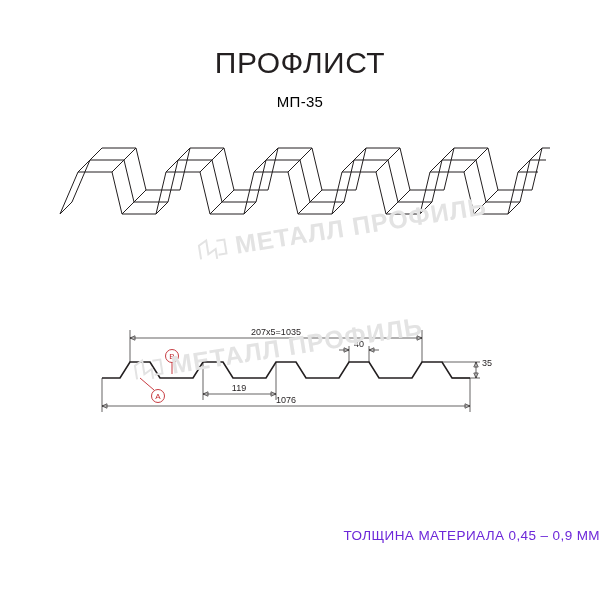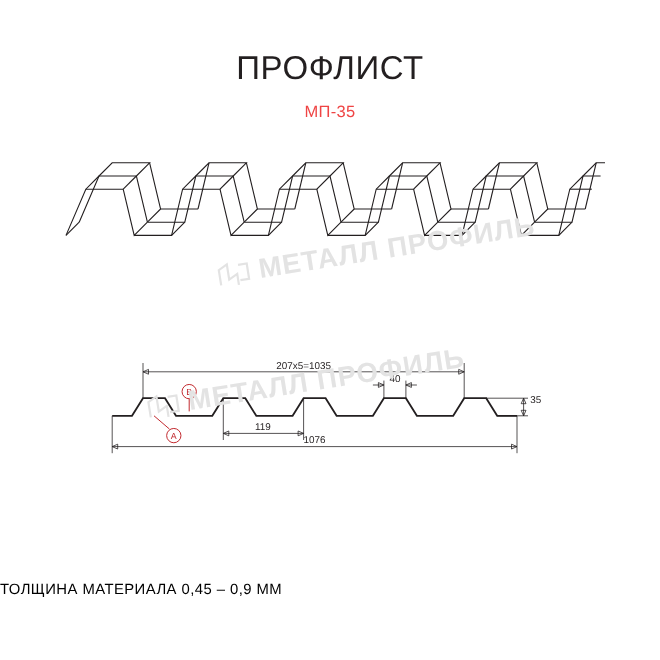--- a/index.html
+++ b/index.html
@@ -34,35 +34,35 @@
     font-size: 30px;
     letter-spacing: 0.5px;
     font-weight: 400;
     color: #231f20;
     line-height: 1.1;
     margin: 0;
   }
   .sub-title {
     font-size: 15px;
     font-weight: 400;
-    color: #ef4444;
+    color: #000000;
     margin-top: 14px;
     letter-spacing: 0.3px;
   }
 
   
   .footer-note {
     position: absolute;
     top: 528px;
     left: 0;
     width: 600px;
-    text-align: left;
+    text-align: right;
     font-size: 13.5px;
     letter-spacing: 0.4px;
-    color: #000000;
+    color: #6d28d9;
   }
 
   
   .watermark {
     position: absolute;
     pointer-events: none;
     user-select: none;
     color: #e3e3e3;
     font-size: 25px;
     font-weight: 700;

